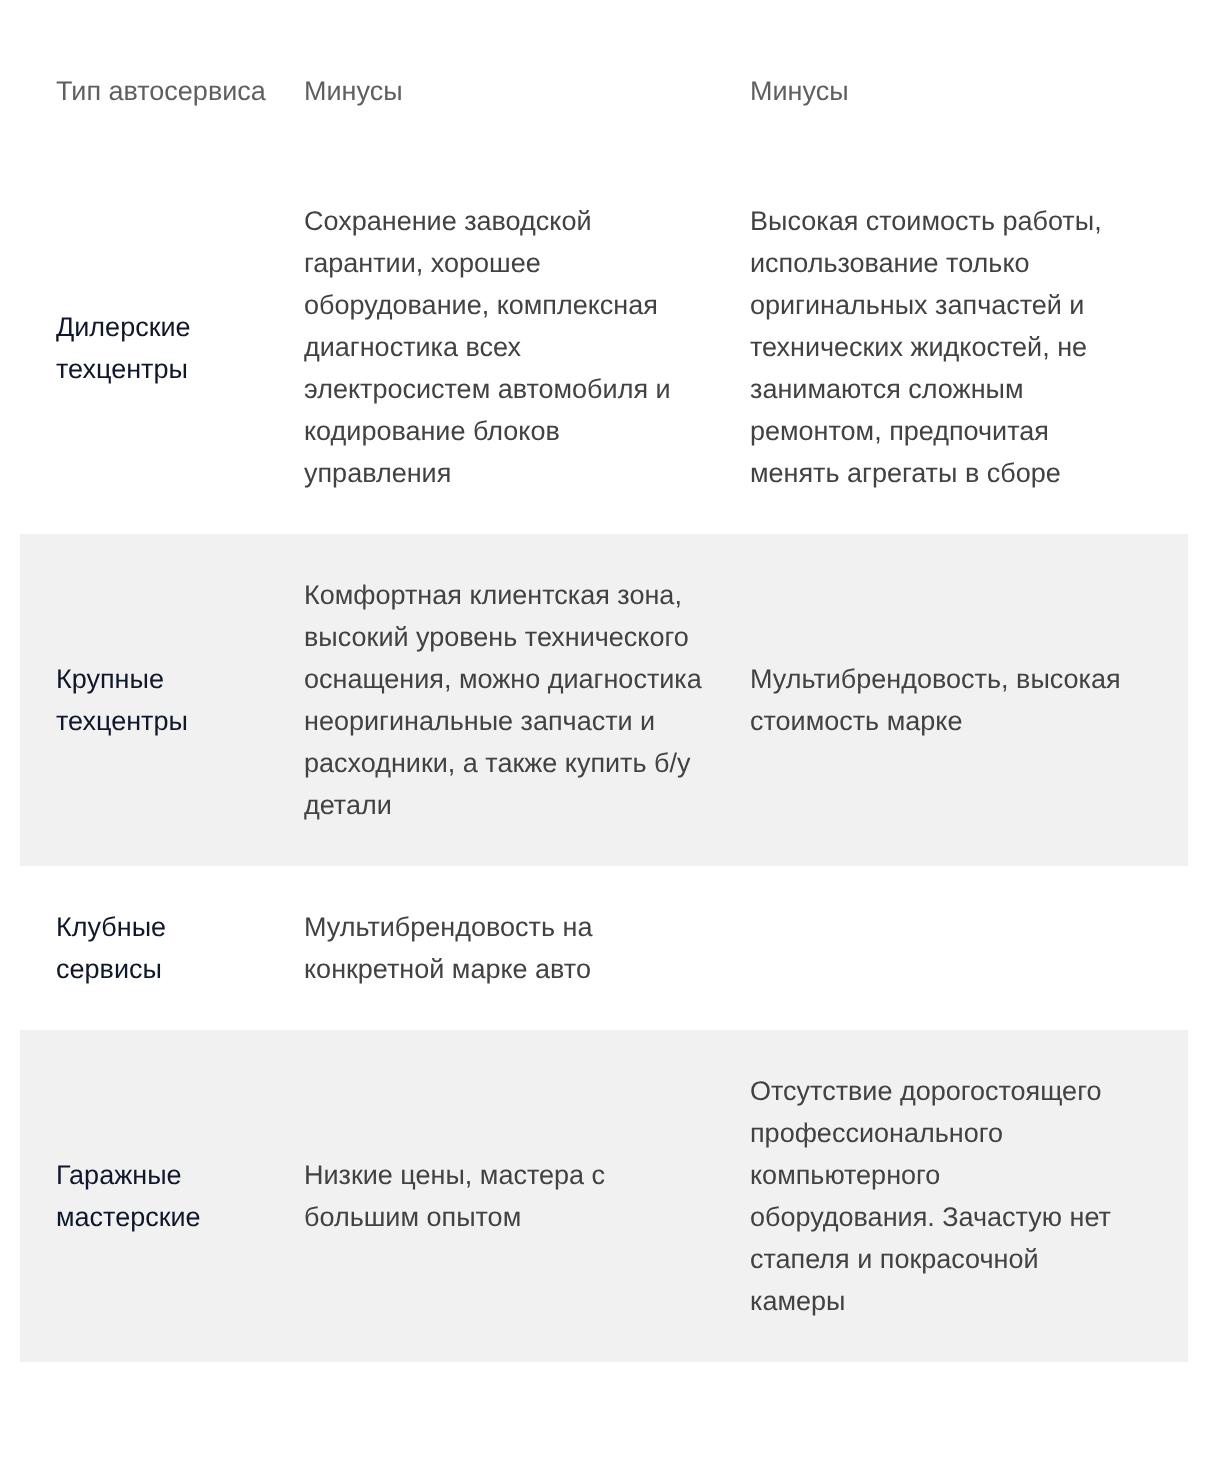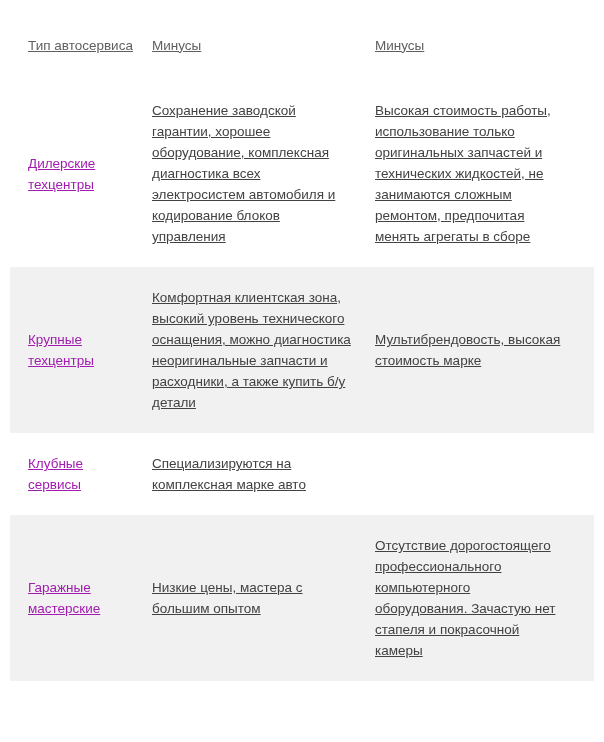--- a/index.html
+++ b/index.html
@@ -37,22 +37,22 @@
     padding: 20px 18px 20px 0;
   }
   .header-row .cell {
     padding-top: 16px;
     padding-bottom: 16px;
     color: #5f5f5f;
   }
   .header-row {
     min-height: 70px;
   }
-  .cell span { display: block; text-decoration: underline; }
-  .type-cell { color: #a21caf; }
+  .cell span { display: block; }
+  .type-cell { color: #0f172a; }
 </style>
 </head>
 <body>
 
 <div class="page">
   <div class="table">
 
     <div class="row header-row">
       <div class="cell">
         <span>Тип автосервиса</span>
@@ -87,21 +87,21 @@
       <div class="cell">
         <span>Мультибрендовость, высокая стоимость марке</span>
       </div>
     </div>
 
     <div class="row">
       <div class="cell type-cell">
         <span>Клубные сервисы</span>
       </div>
       <div class="cell">
-        <span>Специализируются на комплексная марке авто</span>
+        <span>Мультибрендовость на конкретной марке авто</span>
       </div>
     </div>
 
     <div class="row alt">
       <div class="cell type-cell">
         <span>Гаражные мастерские</span>
       </div>
       <div class="cell">
         <span>Низкие цены, мастера с большим опытом</span>
       </div>

